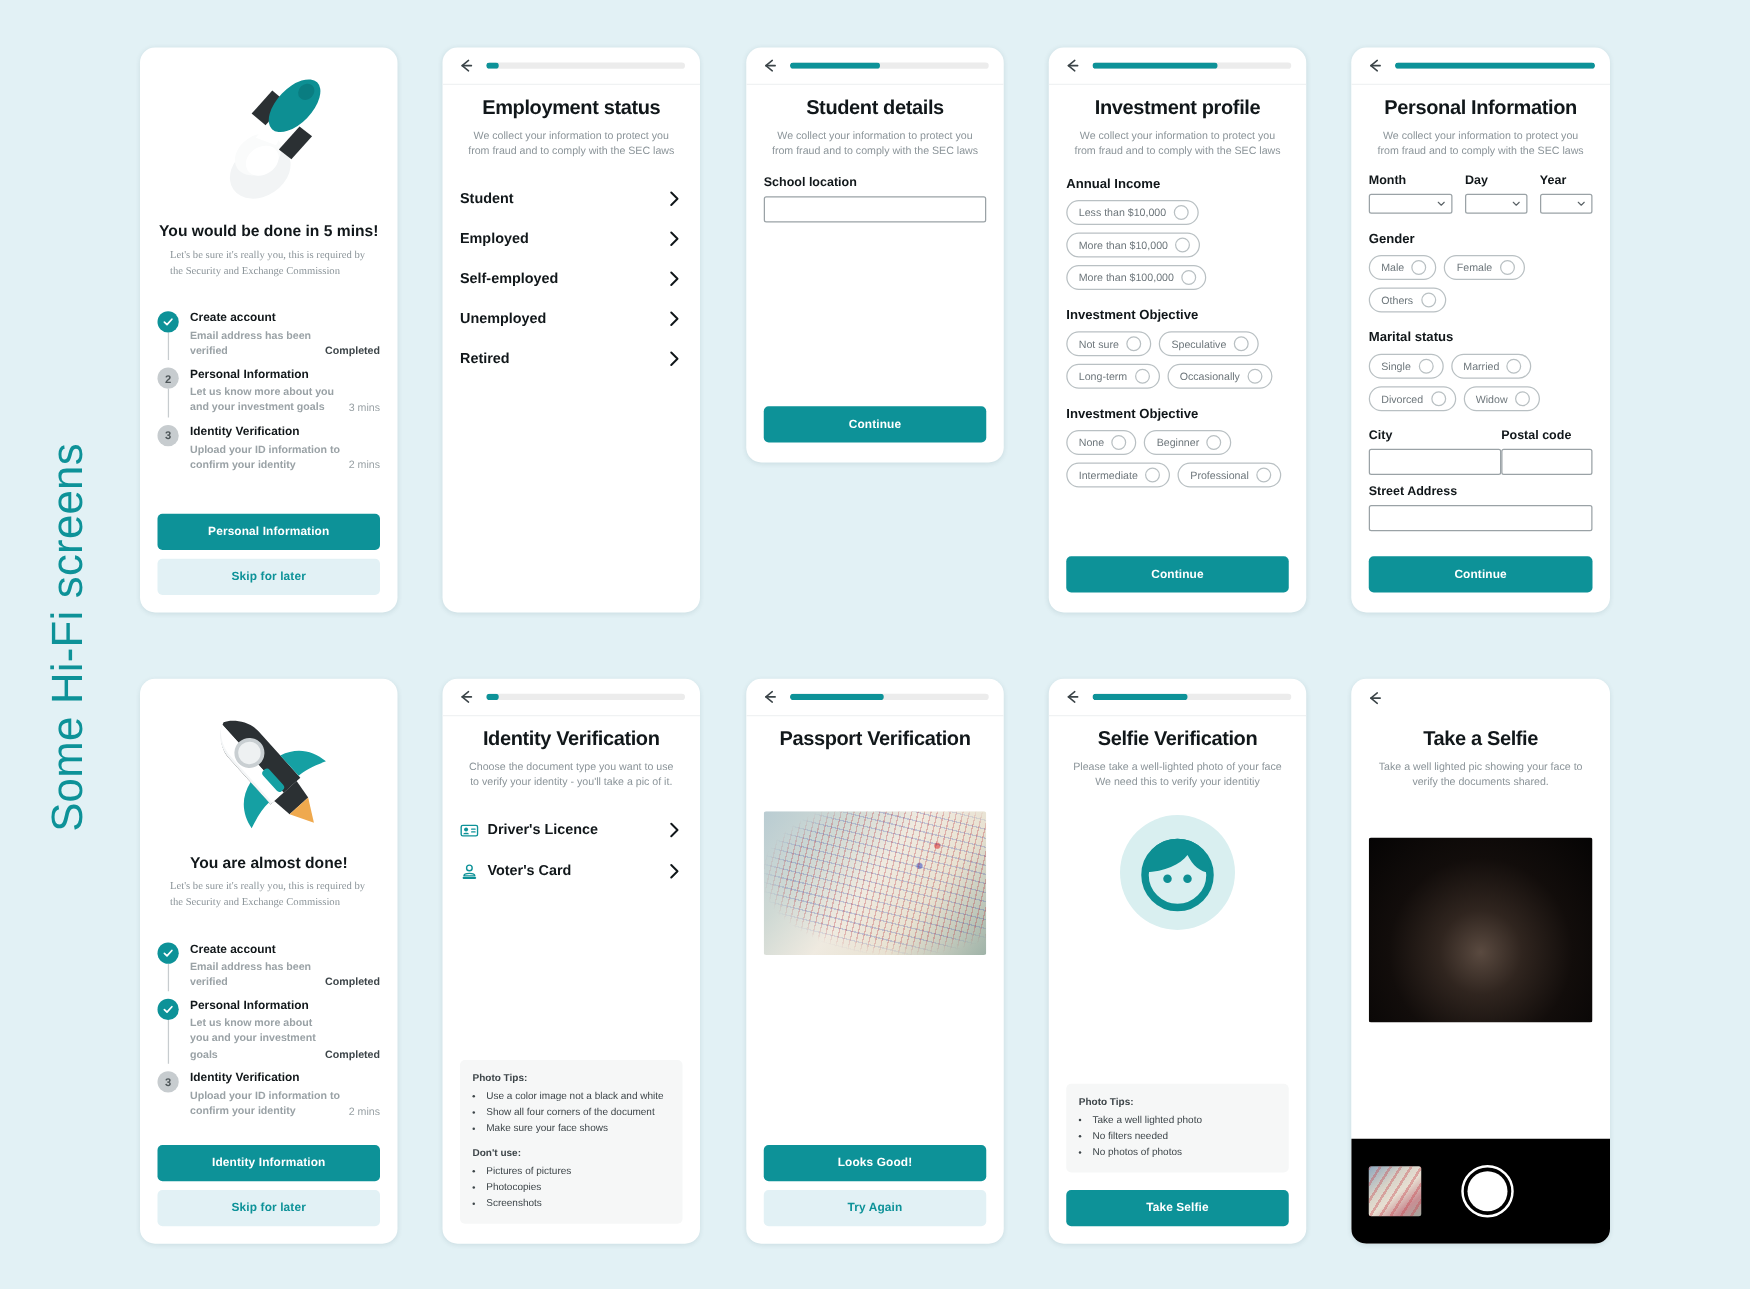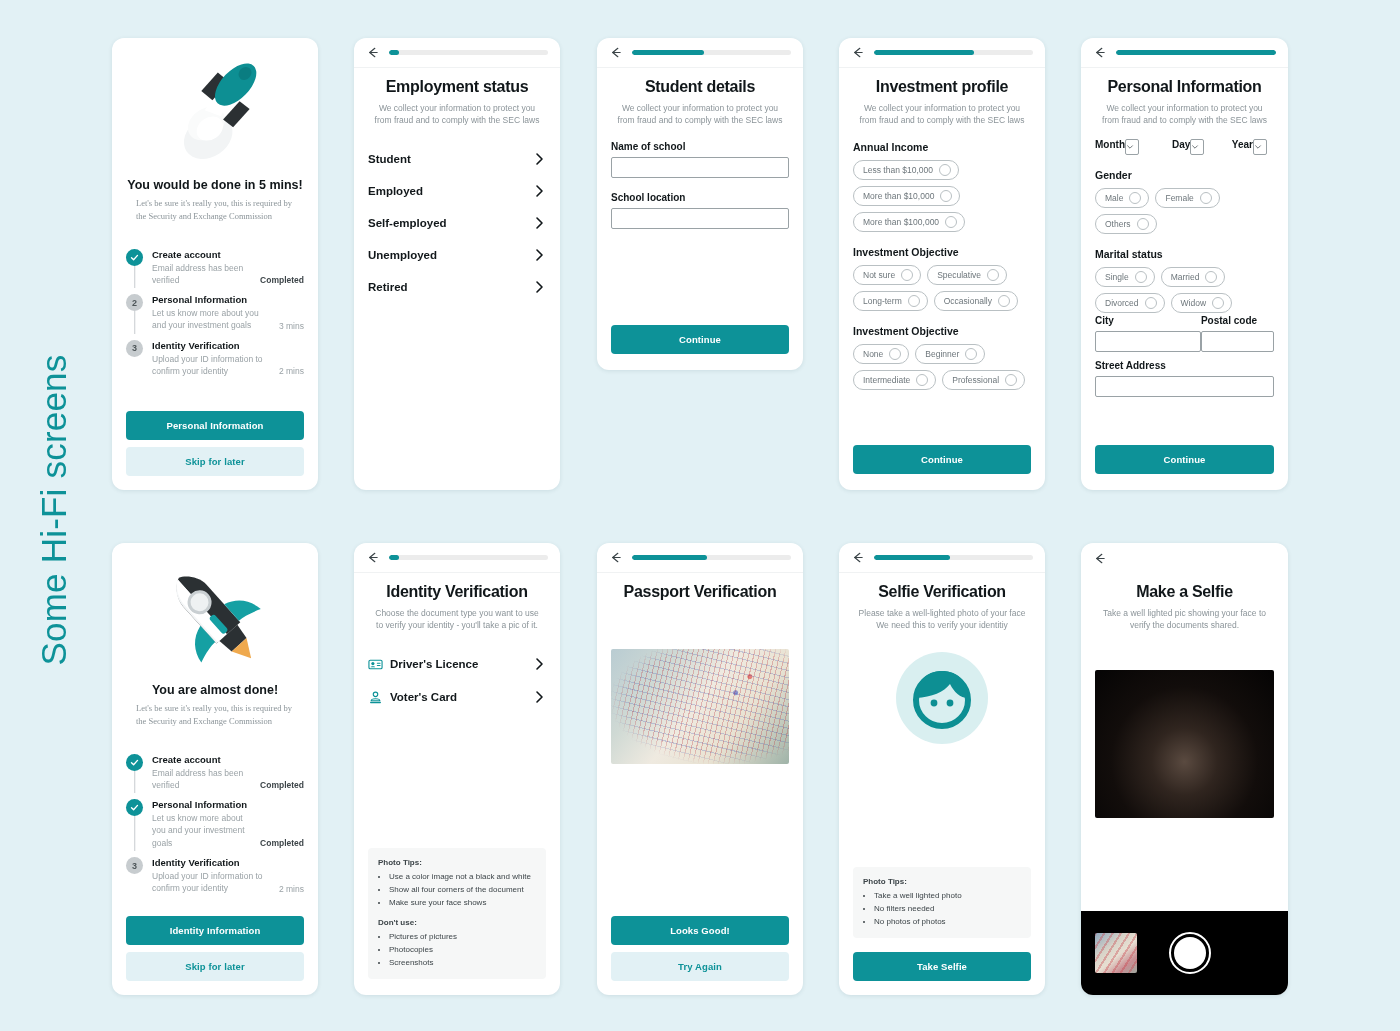--- a/index.html
+++ b/index.html
@@ -80,21 +80,21 @@
   
   .field-label { font-size: 10px; font-weight: bold; color: #11171a; margin-bottom: 5px; }
   .input {
     width: 100%; height: 21px;
     border: 1px solid #9aa2a6; border-radius: 2px;
     background: #fff;
   }
   .field { margin-top: 14px; }
 
   .sel-row { display: flex; gap: 10px; margin-top: 12px; }
-  .sel-col { display: flex; flex-direction: row; }
+  .sel-col { display: flex; flex-direction: column; }
   .sel-col.m { width: 70px; } .sel-col.d { width: 52px; } .sel-col.y { width: 44px; }
   .select {
     height: 16px; border: 1px solid #9aa2a6; border-radius: 2px;
     background: #fff; display: flex; align-items: center; justify-content: flex-end;
     padding-right: 4px;
   }
   .select .caret { width: 8px; height: 8px; color: #5b6367; }
   .select .caret svg { display: block; }
 
   .group-title { font-size: 10.5px; font-weight: bold; color: #11171a; margin: 14px 0 7px; }
@@ -103,21 +103,21 @@
     display: inline-flex; align-items: center; gap: 6px;
     border: 1px solid #b9c0c3; border-radius: 40px;
     padding: 3px 7px 3px 9px; background: #fff;
   }
   .chip .txt { font-size: 8.5px; color: #6d767b; white-space: nowrap; }
   .chip .radio {
     width: 12px; height: 12px; border-radius: 50%;
     border: 1px solid #b9c0c3; flex: 0 0 12px;
   }
 
-  .two-col { display: flex; gap: 0; margin-top: 2px; }
+  .two-col { display: flex; gap: 0; margin-top: 14px; }
   .two-col > div { display: flex; flex-direction: column; }
   .two-col .c-city { flex: 1.45; }
   .two-col .c-post { flex: 1; }
 
   
   .btn {
     height: 29px; border-radius: 4px;
     display: flex; align-items: center; justify-content: center;
     font-size: 9.5px; font-weight: bold; letter-spacing: .1px;
   }
@@ -143,21 +143,21 @@
   .bullet.todo { background: #c7cccf; color: #4e5659; }
   .bullet svg { display: block; }
   .rail-line {
     position: absolute; left: 50%; transform: translateX(-50%);
     top: 17px; bottom: -2px; width: 1.5px; background: #c7cccf; z-index: 1;
   }
   .step:last-child .rail-line { display: none; }
   .step-main { flex: 1; display: flex; gap: 6px; }
   .step-text { flex: 1; }
   .step-name { font-size: 9.5px; font-weight: bold; color: #11171a; }
-  .step-desc { font-size: 8.5px; color: #9aa2a6; line-height: 1.45; margin-top: 2px; }
+  .step-desc { font-size: 8.5px; color: #9aa2a6; line-height: 1.45; margin-top: 2px; font-weight: bold; }
   .step-status { font-size: 8.5px; color: #3d4549; font-weight: bold; align-self: flex-end; white-space: nowrap; padding-bottom: 1px; }
   .step-status.muted { color: #9aa2a6; font-weight: normal; }
 
   
   .tips {
     background: #f6f7f7; border-radius: 4px;
     padding: 9px 10px; font-size: 8px; color: #3d4549; line-height: 1.5;
   }
   .tips .h { font-weight: bold; margin-bottom: 2px; }
   .tips ul { margin: 0 0 0 11px; }
@@ -364,24 +364,20 @@
             <path d="M4 7 H12" stroke="currentColor" stroke-width="1.3" stroke-linecap="round"></path>
           </svg>
       </div>
       <div class="progress">
         <div class="fill" style="width:45%"></div>
       </div>
     </div>
     <div class="body">
       <div class="title">Student details</div>
       <div class="subtitle">We collect your information to protect you from fraud and to comply with the SEC laws</div>
-      <div class="field">
-        <div class="field-label">Name of school</div>
-        <input class="input" value="" style="">
-      </div>
       <div class="field">
         <div class="field-label">School location</div>
         <input class="input" value="" style="">
       </div>
     </div>
     <div class="btn-single">
       <div class="btn primary">Continue</div>
     </div>
   </div>
 
@@ -778,21 +774,21 @@
   <div class="card" style="left:1081px; top:543px; width:207px; height:452px;">
     <div class="topbar" style="border-bottom:none;">
       <div class="back-arrow">
         <svg width="13" height="13" viewBox="0 0 14 14">
             <path d="M9.5 2.5 L4 7 L9.5 11.5" stroke="currentColor" stroke-width="1.3" fill="none" stroke-linecap="round" stroke-linejoin="round"></path>
             <path d="M4 7 H12" stroke="currentColor" stroke-width="1.3" stroke-linecap="round"></path>
           </svg>
       </div>
     </div>
     <div class="body">
-      <div class="title">Make a Selfie</div>
+      <div class="title">Take a Selfie</div>
       <div class="subtitle">Take a well lighted pic showing your face to verify the documents shared.</div>
       <div class="photo" style="margin-top:38px;">
         <div class="selfie-img"></div>
       </div>
     </div>
     <div class="camerabar">
       <div class="thumb"></div>
       <div class="shutter">
         <div class="inner"></div>
       </div>

